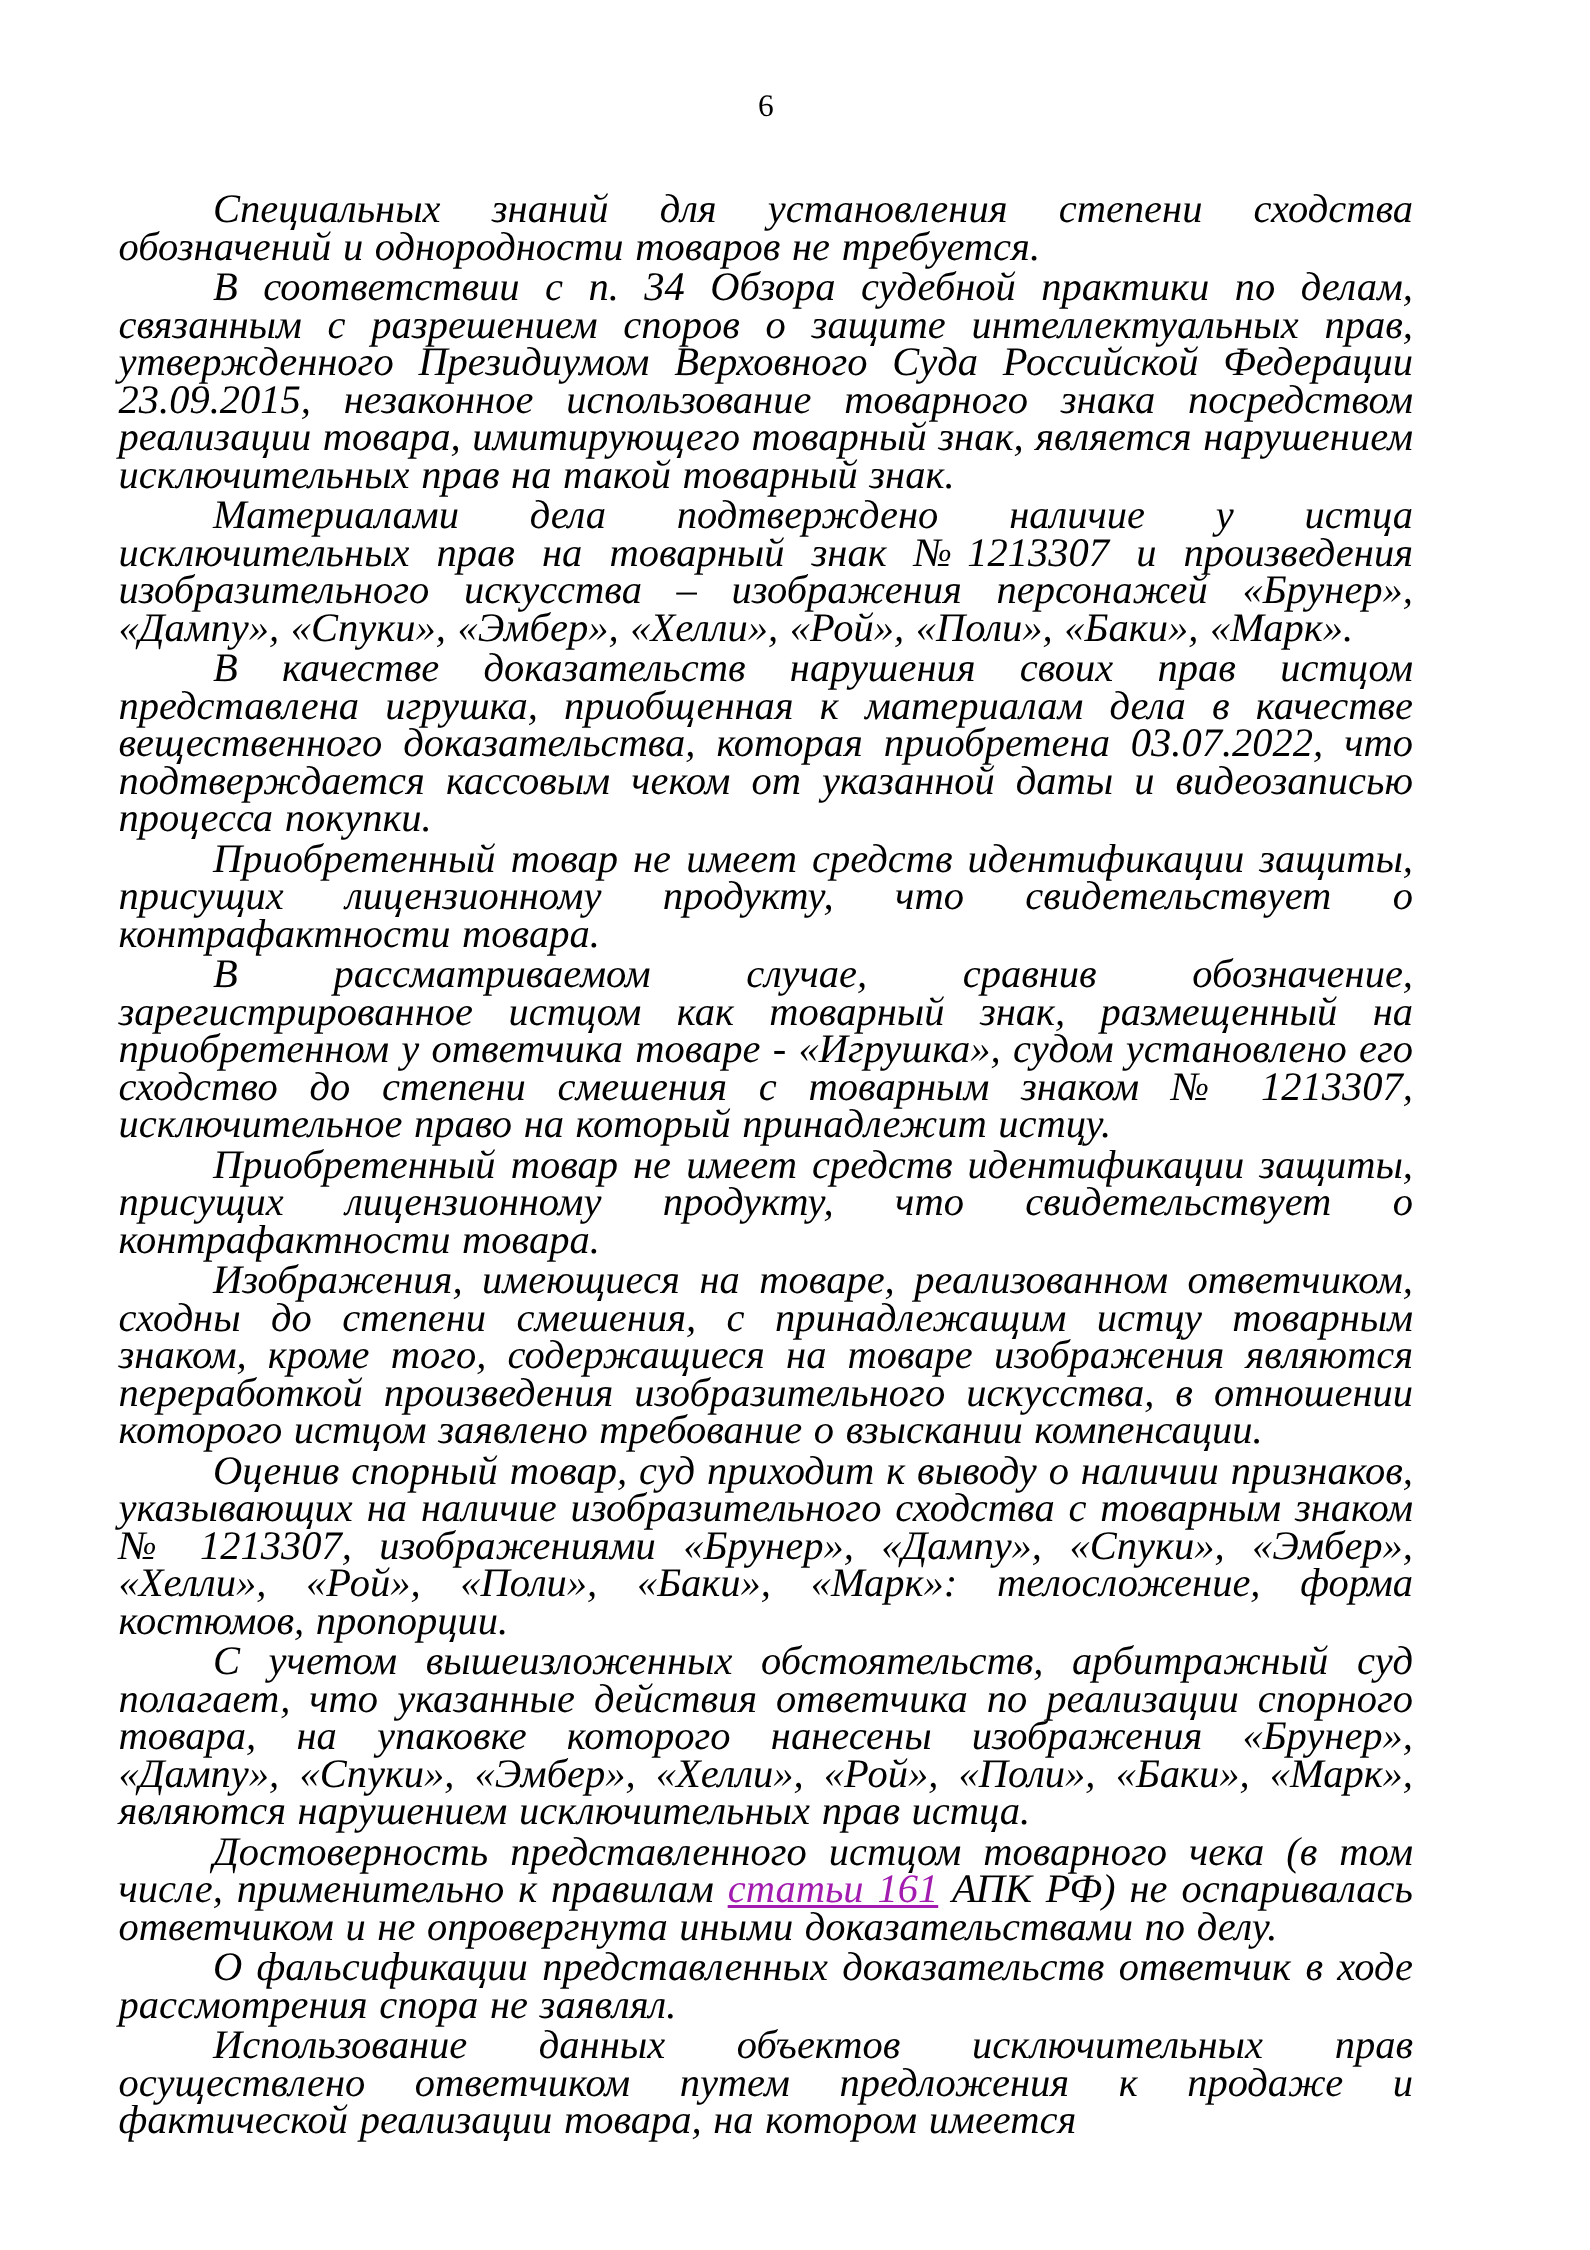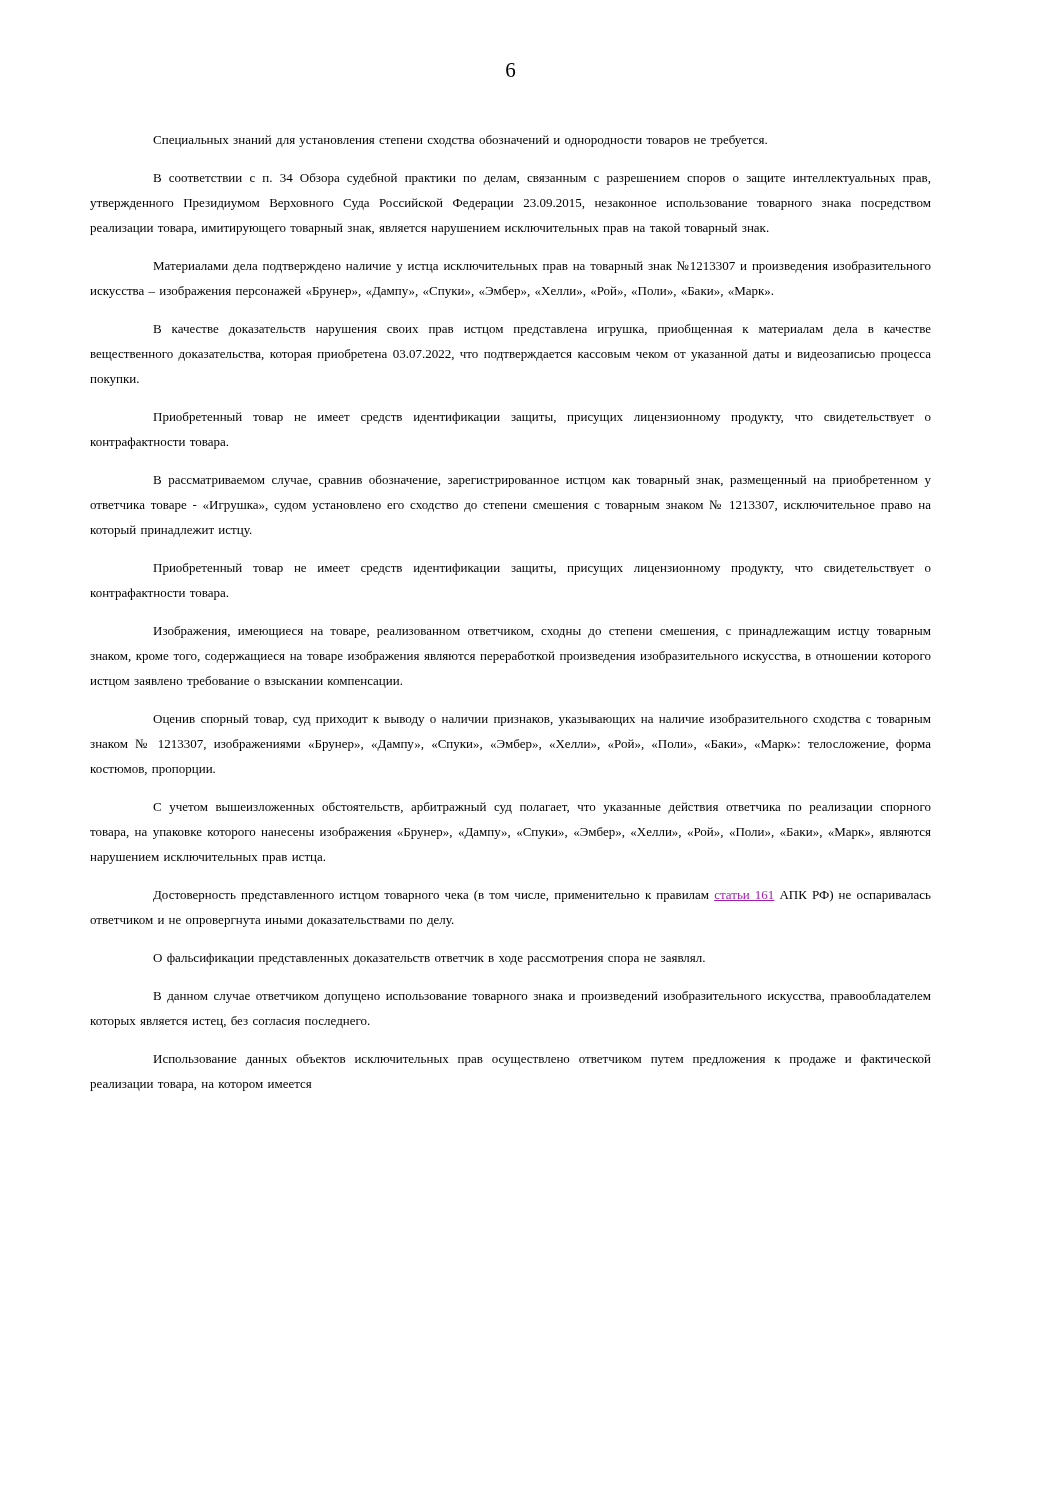--- a/index.html
+++ b/index.html
@@ -21,26 +21,27 @@
     padding: 58px 116px 0 77px;
     background: #ffffff;
   }
   .page-number {
     text-align: center;
     font-size: 21px;
     line-height: 25px;
     margin: 0 0 44px 0;
   }
   p.para {
-    margin: 13px;
-    font-size: 13px;
+    margin: 2px;
+    font-size: 27px;
     line-height: 25px;
     text-align: justify;
     text-indent: 63px;
     word-spacing: 1px;
+    font-style: italic;
   }
   .redaction-gap {
     display: inline-block;
     width: 150px;
     height: 1px;
     position: relative;
     vertical-align: baseline;
   }
   .redaction-gap::after {
     content: "";
@@ -86,17 +87,16 @@
   <p class="para">Оценив спорный товар, суд приходит к выводу о наличии признаков, указывающих на наличие изобразительного сходства с товарным знаком № 1213307, изображениями «Брунер», «Дампу», «Спуки», «Эмбер», «Хелли», «Рой», «Поли», «Баки», «Марк»: телосложение, форма костюмов, пропорции.</p>
 
   <p class="para">С учетом вышеизложенных обстоятельств, арбитражный суд полагает, что указанные действия ответчика по реализации спорного товара, на упаковке которого нанесены изображения «Брунер», «Дампу», «Спуки», «Эмбер», «Хелли», «Рой», «Поли», «Баки», «Марк», являются нарушением исключительных прав истца.</p>
 
   <p class="para">
     <span>Достоверность представленного истцом товарного чека (в том числе, применительно к правилам </span><a class="statute-link">статьи 161</a><span> АПК РФ) не оспаривалась ответчиком и не опровергнута иными доказательствами по делу.</span>
   </p>
 
   <p class="para">О фальсификации представленных доказательств ответчик в ходе рассмотрения спора не заявлял.</p>
 
-  <p class="para">В данном случае ответчиком допущено использование товарного знака и произведений изобразительного искусства, правообладателем которых является истец, без согласия последнего.</p>
 
   <p class="para">Использование данных объектов исключительных прав осуществлено ответчиком путем предложения к продаже и фактической реализации товара, на котором имеется</p>
 
 </div>
 
 </body></html>

